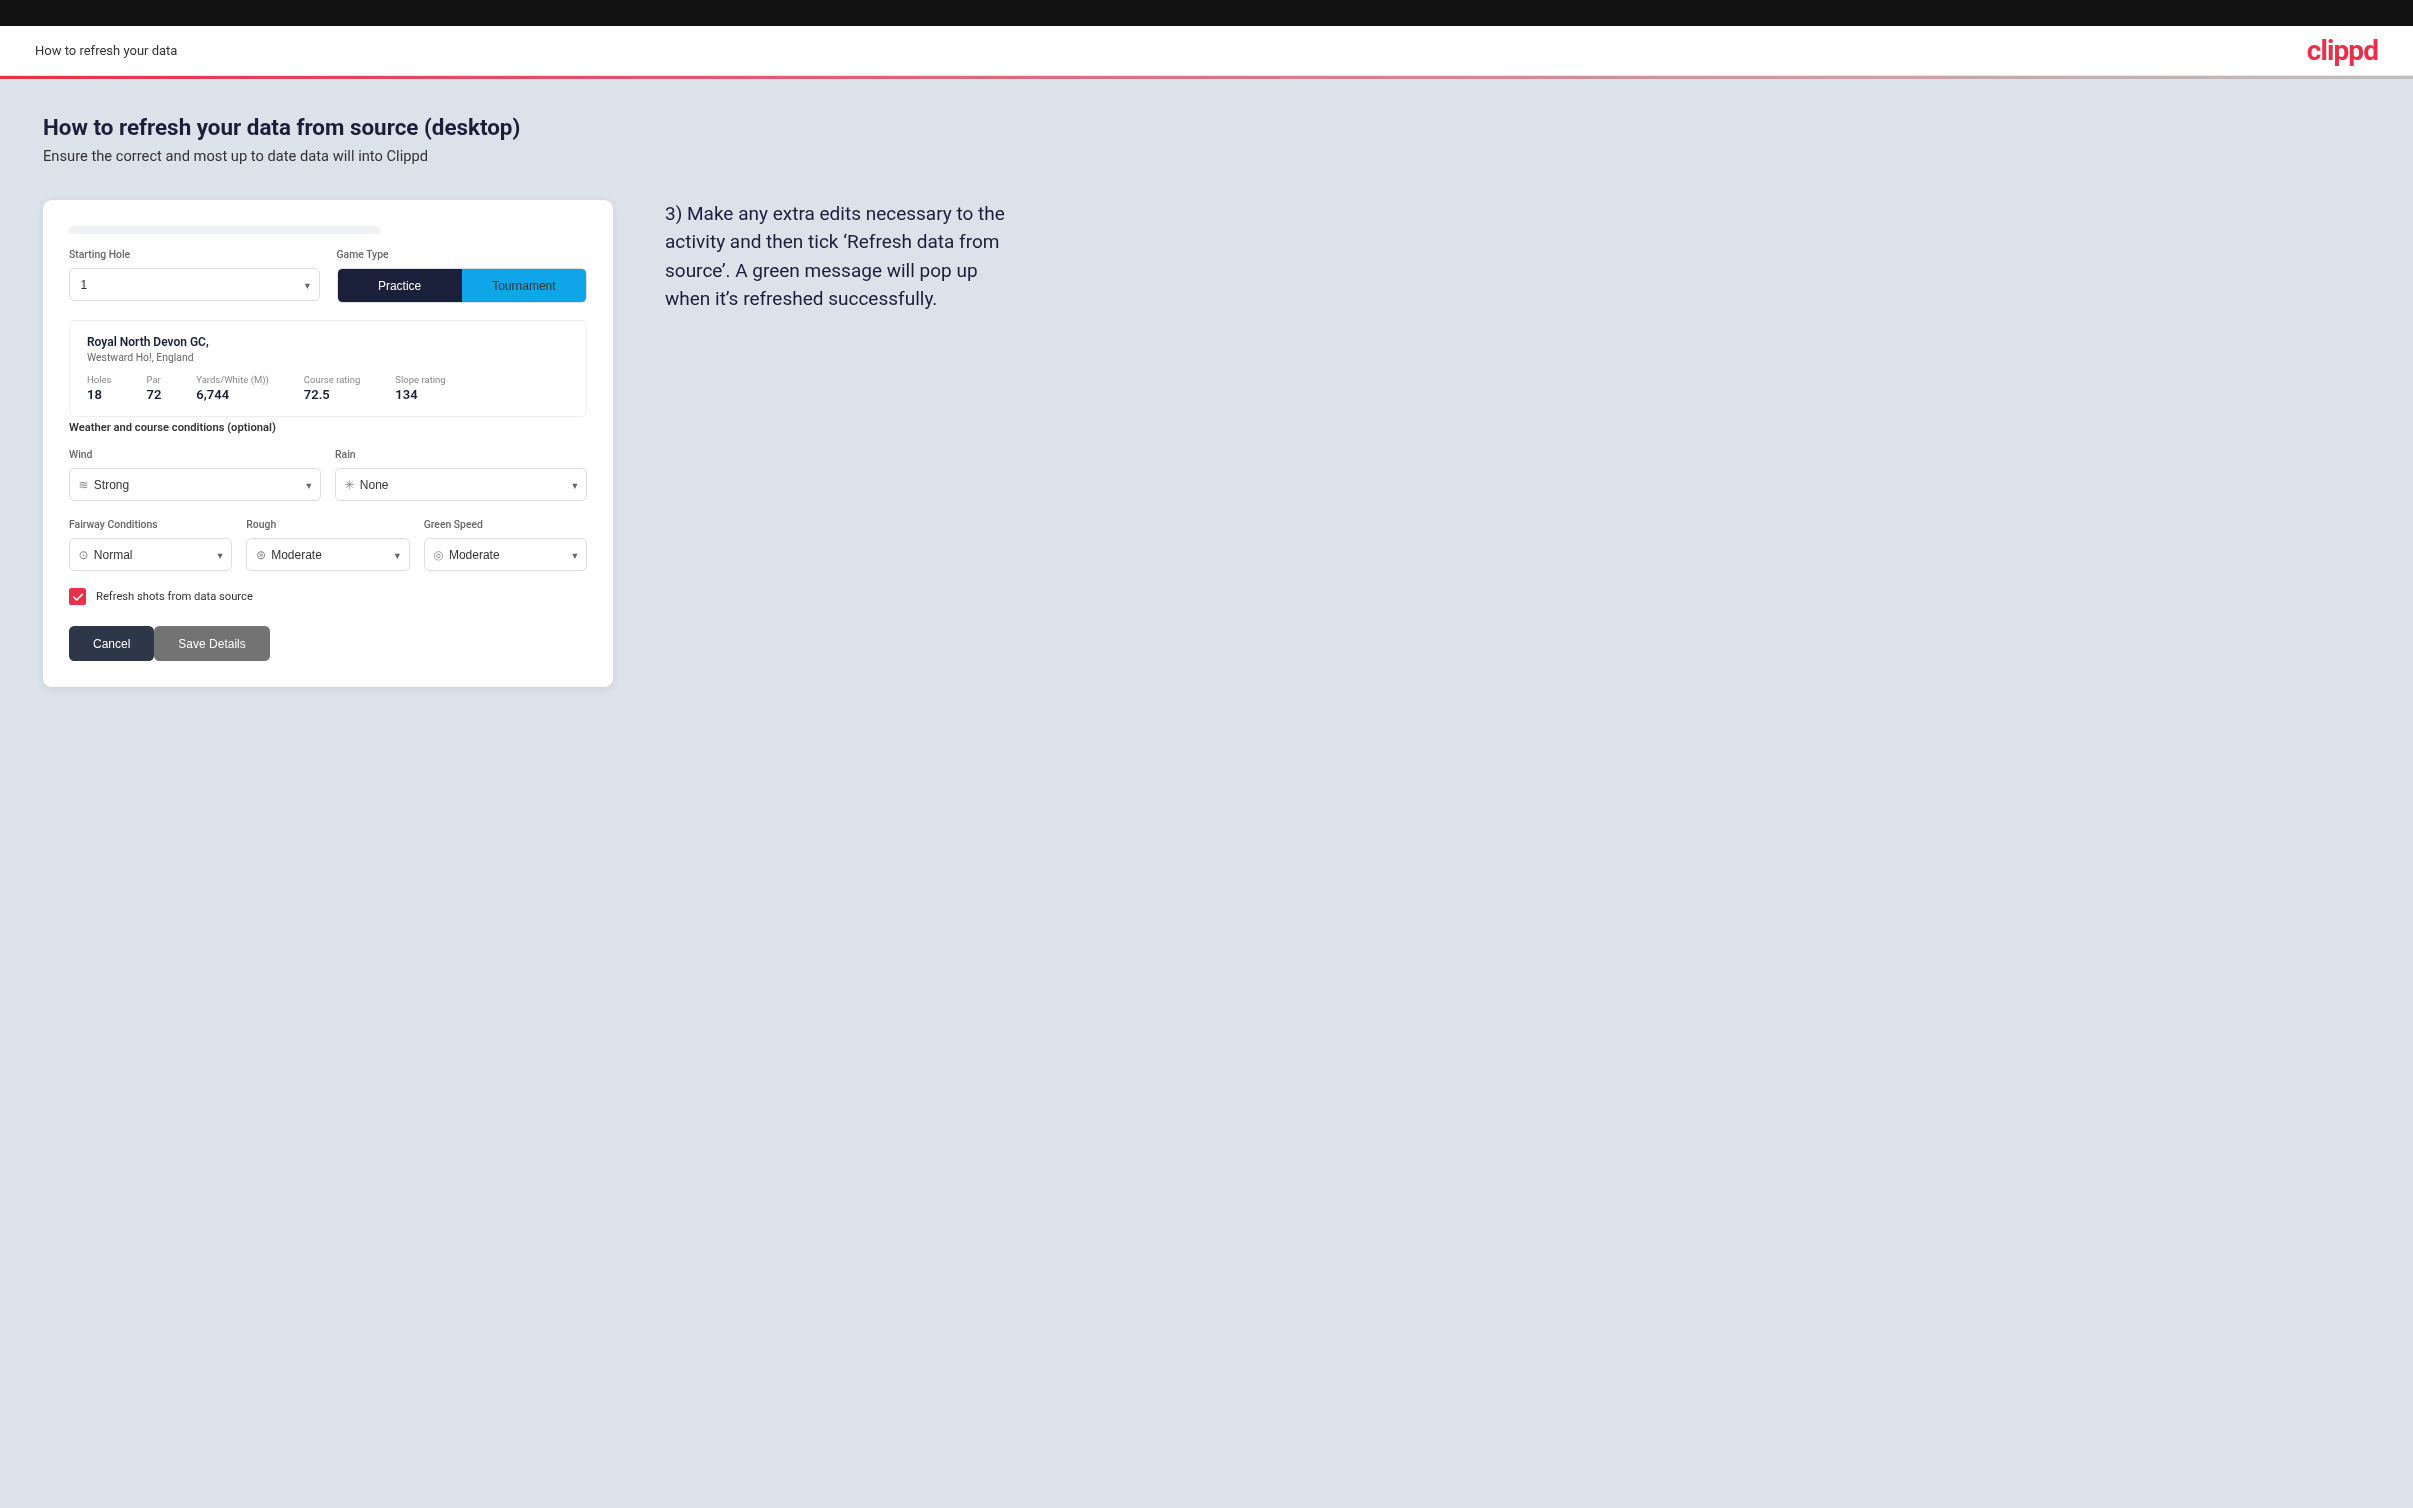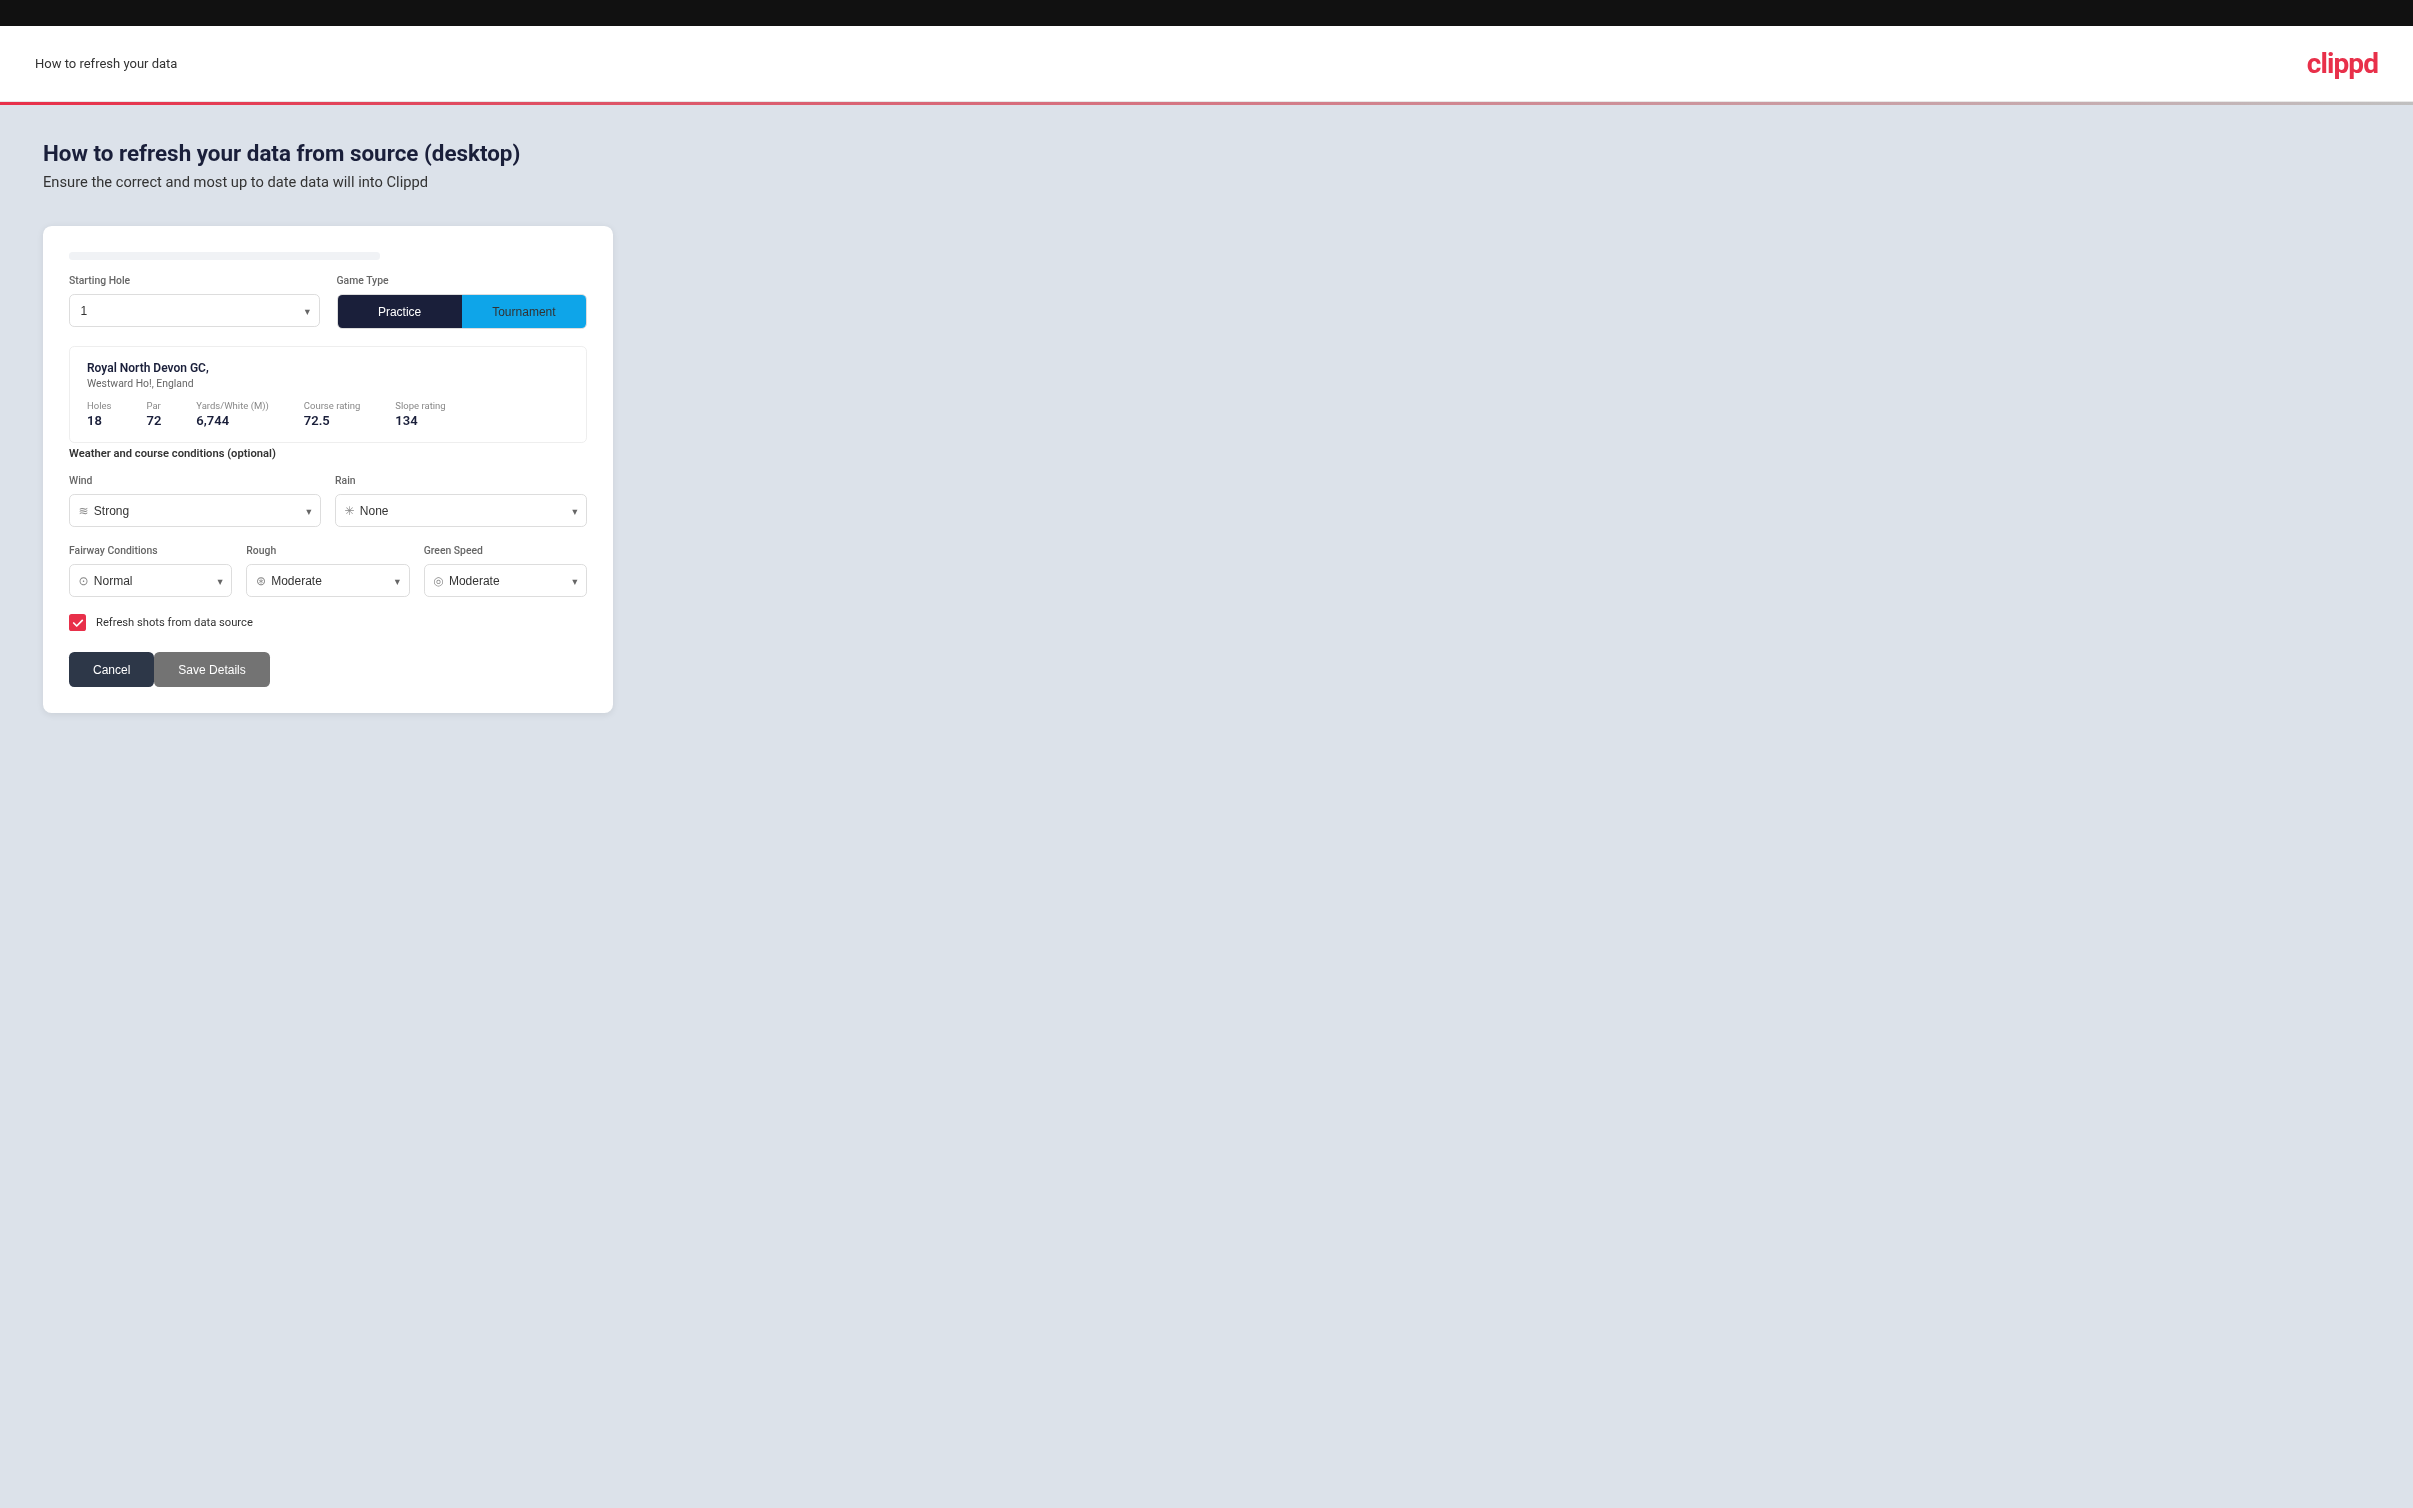--- a/index.html
+++ b/index.html
@@ -7,21 +7,21 @@
       font-family: -apple-system, BlinkMacSystemFont, 'Segoe UI', Roboto, sans-serif;
       background: #111;
       min-height: 100vh;
     }
     .top-bar {
       background: #111;
       height: 26px;
     }
     .header {
       background: #fff;
-      padding: 21px 35px;
+      padding: 8px 35px;
       display: flex;
       align-items: center;
       justify-content: space-between;
       border-bottom: 1.7px solid #e8e8e8;
     }
     .header-title {
       font-size: 13px;
       color: #333;
       font-weight: 400;
     }
@@ -428,19 +428,22 @@
         </div>
         <span class="checkbox-label">Refresh shots from data source</span>
       </div>
 
       <div class="button-row">
         <button class="btn-cancel">Cancel</button>
         <button class="btn-save">Save Details</button>
       </div>
     </div>
 
+    <div class="description-box">
+      <p class="description-text">3) Make any extra edits necessary to the activity and then tick ‘Refresh data from source’. A green message will pop up when it’s refreshed successfully.</p>
+    </div>
   </div>
 </div>
 
 <div class="footer">
   
 </div>
 
 
 </body></html>

